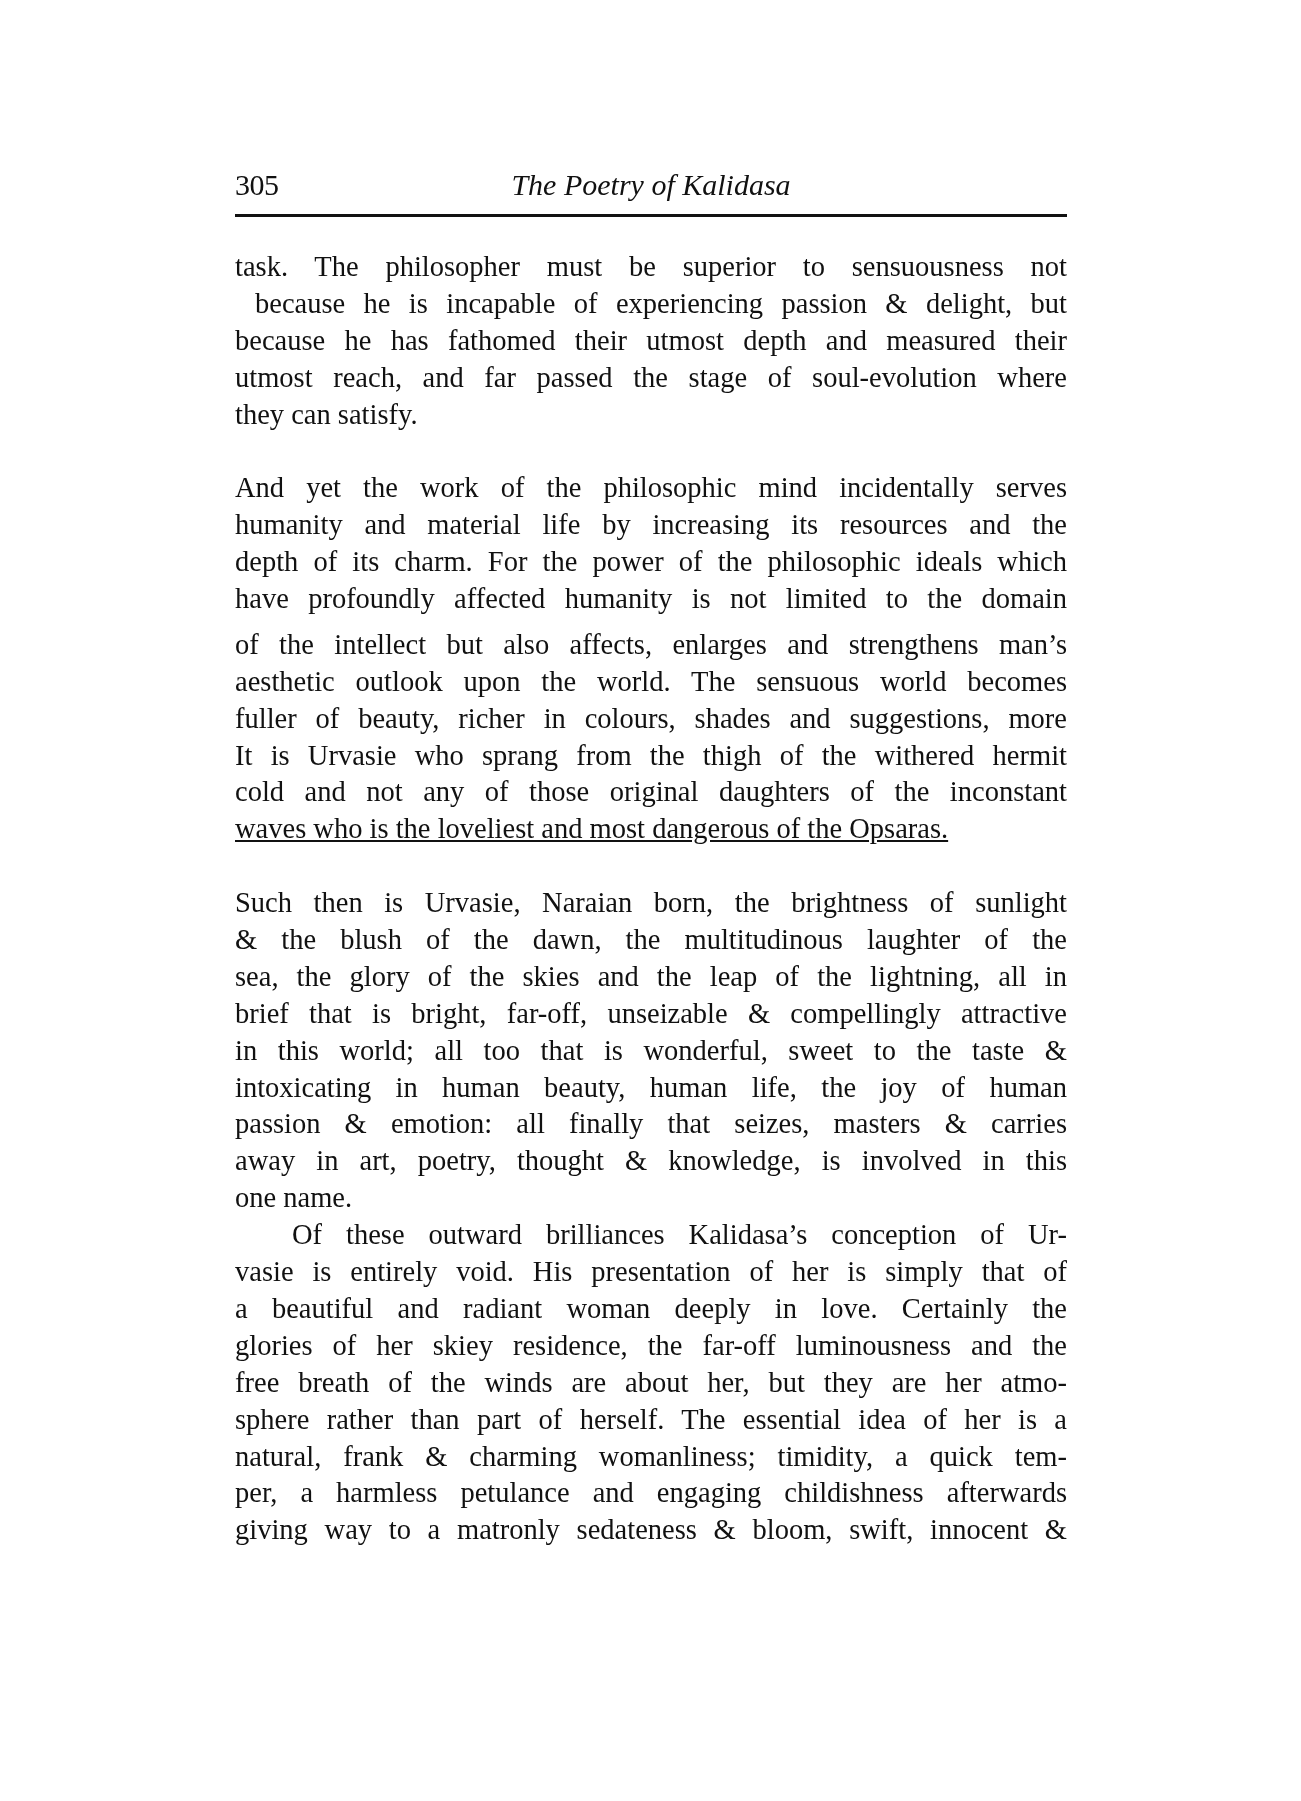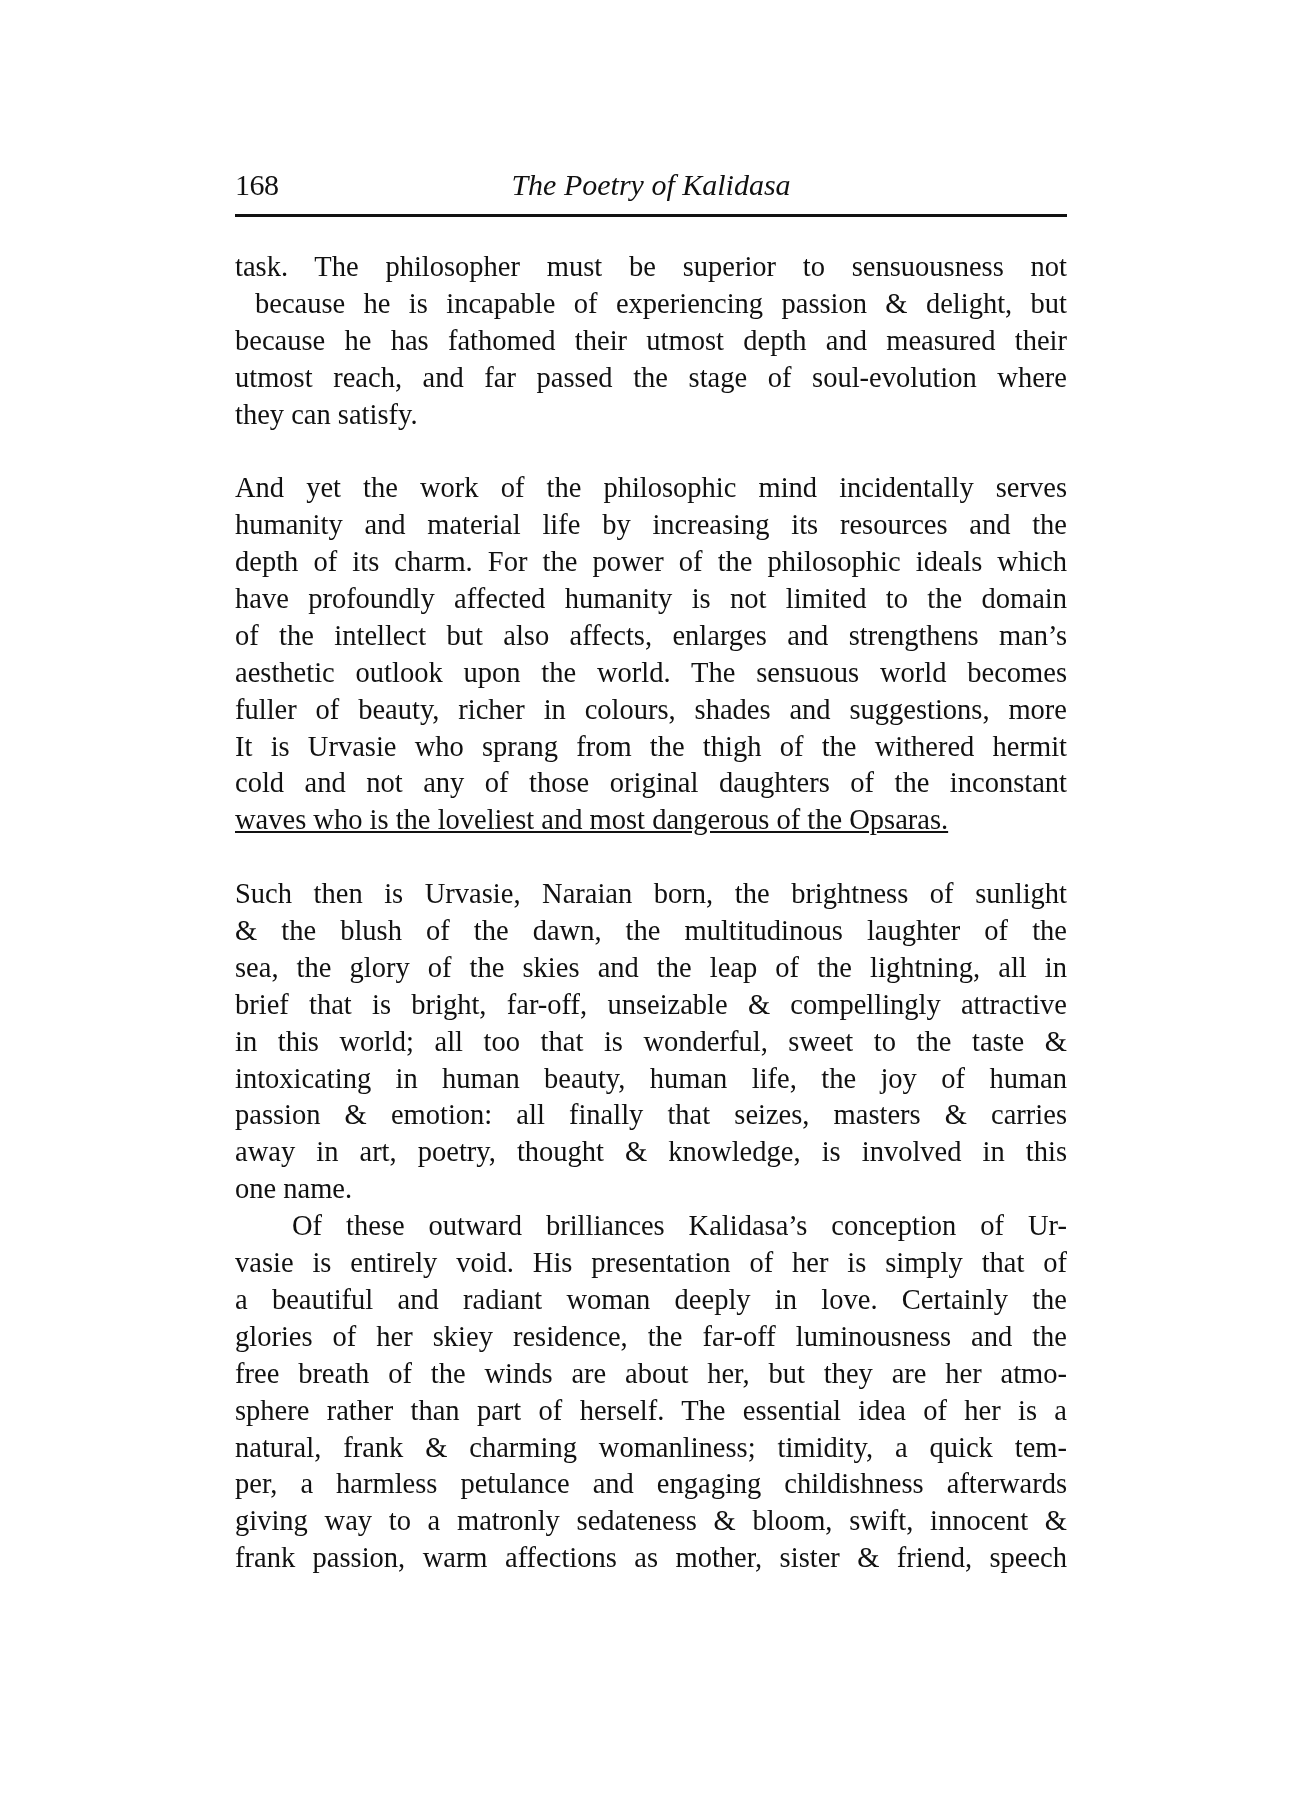--- a/index.html
+++ b/index.html
@@ -84,41 +84,41 @@
   .paragraph {
     display: block;
   }
 </style>
 </head>
 <body>
 
 <div class="page">
 
   <div class="running-head">
-    <span class="folio">168</span>
+    <span class="folio">305</span>
     <span class="head-title">The Poetry of Kalidasa</span>
   </div>
 
   <div class="head-rule"></div>
 
   <div class="text-block" id="text-block">
       <div class="paragraph">
         <span class="line" style="white-space: normal; text-align: justify; text-align-last: justify;">task. The philosopher must be superior to sensuousness not</span>
         <span class="line" style="white-space: normal; text-align: justify; text-align-last: justify; margin-left: 20px;">because he is incapable of experiencing passion &amp; delight, but</span>
         <span class="line" style="white-space: normal; text-align: justify; text-align-last: justify;">because he has fathomed their utmost depth and measured their</span>
         <span class="line" style="white-space: normal; text-align: justify; text-align-last: justify;">utmost reach, and far passed the stage of soul-evolution where</span>
         <span class="line last" style="white-space: nowrap;">they can satisfy.</span>
       </div>
       <div class="blank"></div>
       <div class="paragraph">
         <span class="line" style="white-space: normal; text-align: justify; text-align-last: justify;">And yet the work of the philosophic mind incidentally serves</span>
         <span class="line" style="white-space: normal; text-align: justify; text-align-last: justify;">humanity and material life by increasing its resources and the</span>
         <span class="line" style="white-space: normal; text-align: justify; text-align-last: justify;">depth of its charm. For the power of the philosophic ideals which</span>
         <span class="line" style="white-space: normal; text-align: justify; text-align-last: justify;">have profoundly affected humanity is not limited to the domain</span>
-        <span class="line" style="white-space: normal; text-align: justify; text-align-last: justify;">of the intellect but also affects, enlarges and strengthens man’s</span>
+        <span class="line" style="white-space: normal; text-align: justify; text-align-last: justify; margin-top: 9px;">of the intellect but also affects, enlarges and strengthens man’s</span>
         <span class="line" style="white-space: normal; text-align: justify; text-align-last: justify;">aesthetic outlook upon the world. The sensuous world becomes</span>
         <span class="line" style="white-space: normal; text-align: justify; text-align-last: justify;">fuller of beauty, richer in colours, shades and suggestions, more</span>
         <span class="line" style="white-space: normal; text-align: justify; text-align-last: justify;">It is Urvasie who sprang from the thigh of the withered hermit</span>
         <span class="line" style="white-space: normal; text-align: justify; text-align-last: justify;">cold and not any of those original daughters of the inconstant</span>
         <span class="line last" style="white-space: nowrap; text-decoration: underline;">waves who is the loveliest and most dangerous of the Opsaras.</span>
       </div>
       <div class="blank"></div>
       <div class="paragraph">
         <span class="line" style="white-space: normal; text-align: justify; text-align-last: justify;">Such then is Urvasie, Naraian born, the brightness of sunlight</span>
         <span class="line" style="white-space: normal; text-align: justify; text-align-last: justify;">&amp; the blush of the dawn, the multitudinous laughter of the</span>
@@ -133,17 +133,16 @@
       <div class="paragraph">
         <span class="line indent" style="white-space: normal; text-align: justify; text-align-last: justify;">Of these outward brilliances Kalidasa’s conception of Ur-</span>
         <span class="line" style="white-space: normal; text-align: justify; text-align-last: justify;">vasie is entirely void. His presentation of her is simply that of</span>
         <span class="line" style="white-space: normal; text-align: justify; text-align-last: justify;">a beautiful and radiant woman deeply in love. Certainly the</span>
         <span class="line" style="white-space: normal; text-align: justify; text-align-last: justify;">glories of her skiey residence, the far-off luminousness and the</span>
         <span class="line" style="white-space: normal; text-align: justify; text-align-last: justify;">free breath of the winds are about her, but they are her atmo-</span>
         <span class="line" style="white-space: normal; text-align: justify; text-align-last: justify;">sphere rather than part of herself. The essential idea of her is a</span>
         <span class="line" style="white-space: normal; text-align: justify; text-align-last: justify;">natural, frank &amp; charming womanliness; timidity, a quick tem-</span>
         <span class="line" style="white-space: normal; text-align: justify; text-align-last: justify;">per, a harmless petulance and engaging childishness afterwards</span>
         <span class="line" style="white-space: normal; text-align: justify; text-align-last: justify;">giving way to a matronly sedateness &amp; bloom, swift, innocent &amp;</span>
-        <span class="line" style="white-space: normal; text-align: justify; text-align-last: justify;">frank passion, warm affections as mother, sister &amp; friend, speech</span>
       </div>
     </div>
 
 </div>
 
 </body></html>

